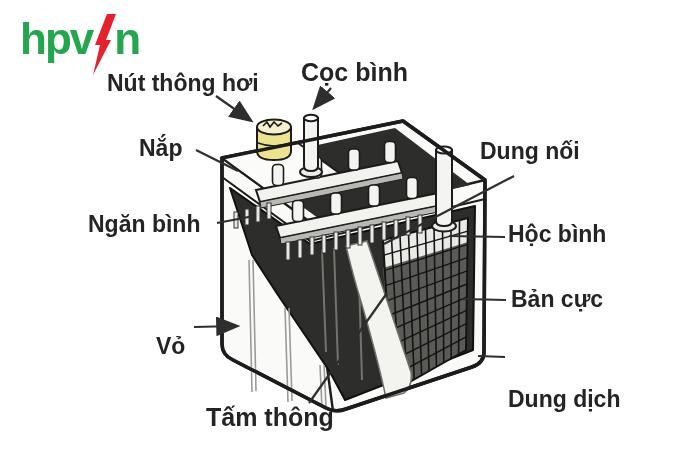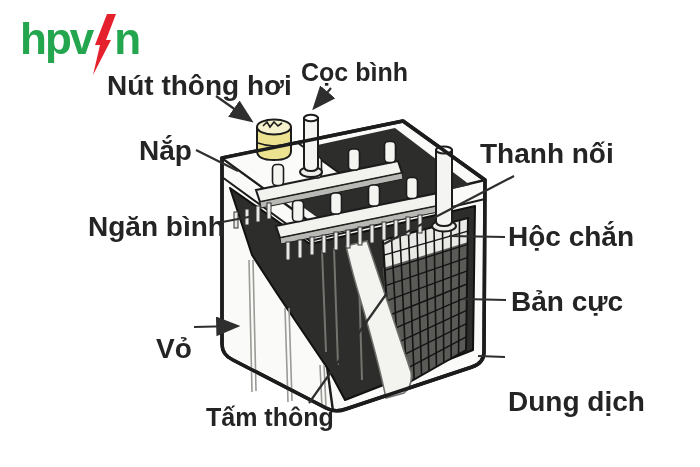--- a/index.html
+++ b/index.html
@@ -1,20 +1,20 @@
 <!DOCTYPE html>
 <html><head>
 <meta charset="utf-8">
 <style>
   html,body{margin:0;padding:0;background:#ffffff;}
   #root{position:relative;width:700px;height:467px;background:#ffffff;overflow:hidden;
         font-family:"Liberation Sans", sans-serif;}
   #diagram-svg{position:absolute;left:0;top:0;}
   .lbl{position:absolute;line-height:1;font-weight:700;color:#242424;white-space:nowrap;
-       font-size:28px;letter-spacing:0px;}
+       font-size:23px;letter-spacing:0px;}
   .logo{position:absolute;left:20px;top:14px;display:flex;align-items:flex-start;
         font-weight:800;font-size:44px;color:#23a64e;letter-spacing:-2px;}
   .logo .bolt{margin:0 -2px 0 -1px;}
 </style>
 </head>
 <body>
 
 <div id="root">
 
   <div class="logo">
@@ -131,21 +131,21 @@
       <line x1="506" y1="300" x2="463" y2="299"></line>
       <line x1="505" y1="357" x2="478" y2="356"></line>
       <line x1="194" y1="327" x2="236" y2="326" marker-end="url(#arw)"></line>
       <line x1="309" y1="403" x2="387" y2="293"></line>
     </g>
   </svg>
 
   <div class="lbl" style="left:107px;top:72px;">Nút thông hơi</div>
   <div class="lbl" style="left:301px;top:60px;font-size:25px;">Cọc bình</div>
   <div class="lbl" style="left:139px;top:137px;">Nắp</div>
-  <div class="lbl" style="left:480px;top:140px;">Thanh nối</div>
+  <div class="lbl" style="left:480px;top:140px;">Dung nối</div>
   <div class="lbl" style="left:88px;top:213px;text-align:right;">Ngăn bình</div>
-  <div class="lbl" style="left:508px;top:223px;">Hộc chắn</div>
+  <div class="lbl" style="left:508px;top:223px;">Hộc bình</div>
   <div class="lbl" style="left:511px;top:288px;">Bản cực</div>
   <div class="lbl" style="left:508px;top:345px;margin-top:43px;">Dung dịch</div>
   <div class="lbl" style="left:156px;top:315px;margin-top:20px;">Vỏ</div>
   <div class="lbl" style="left:206px;top:405px;font-size:25px;">Tấm thông</div>
 
 </div>
 
 </body></html>

